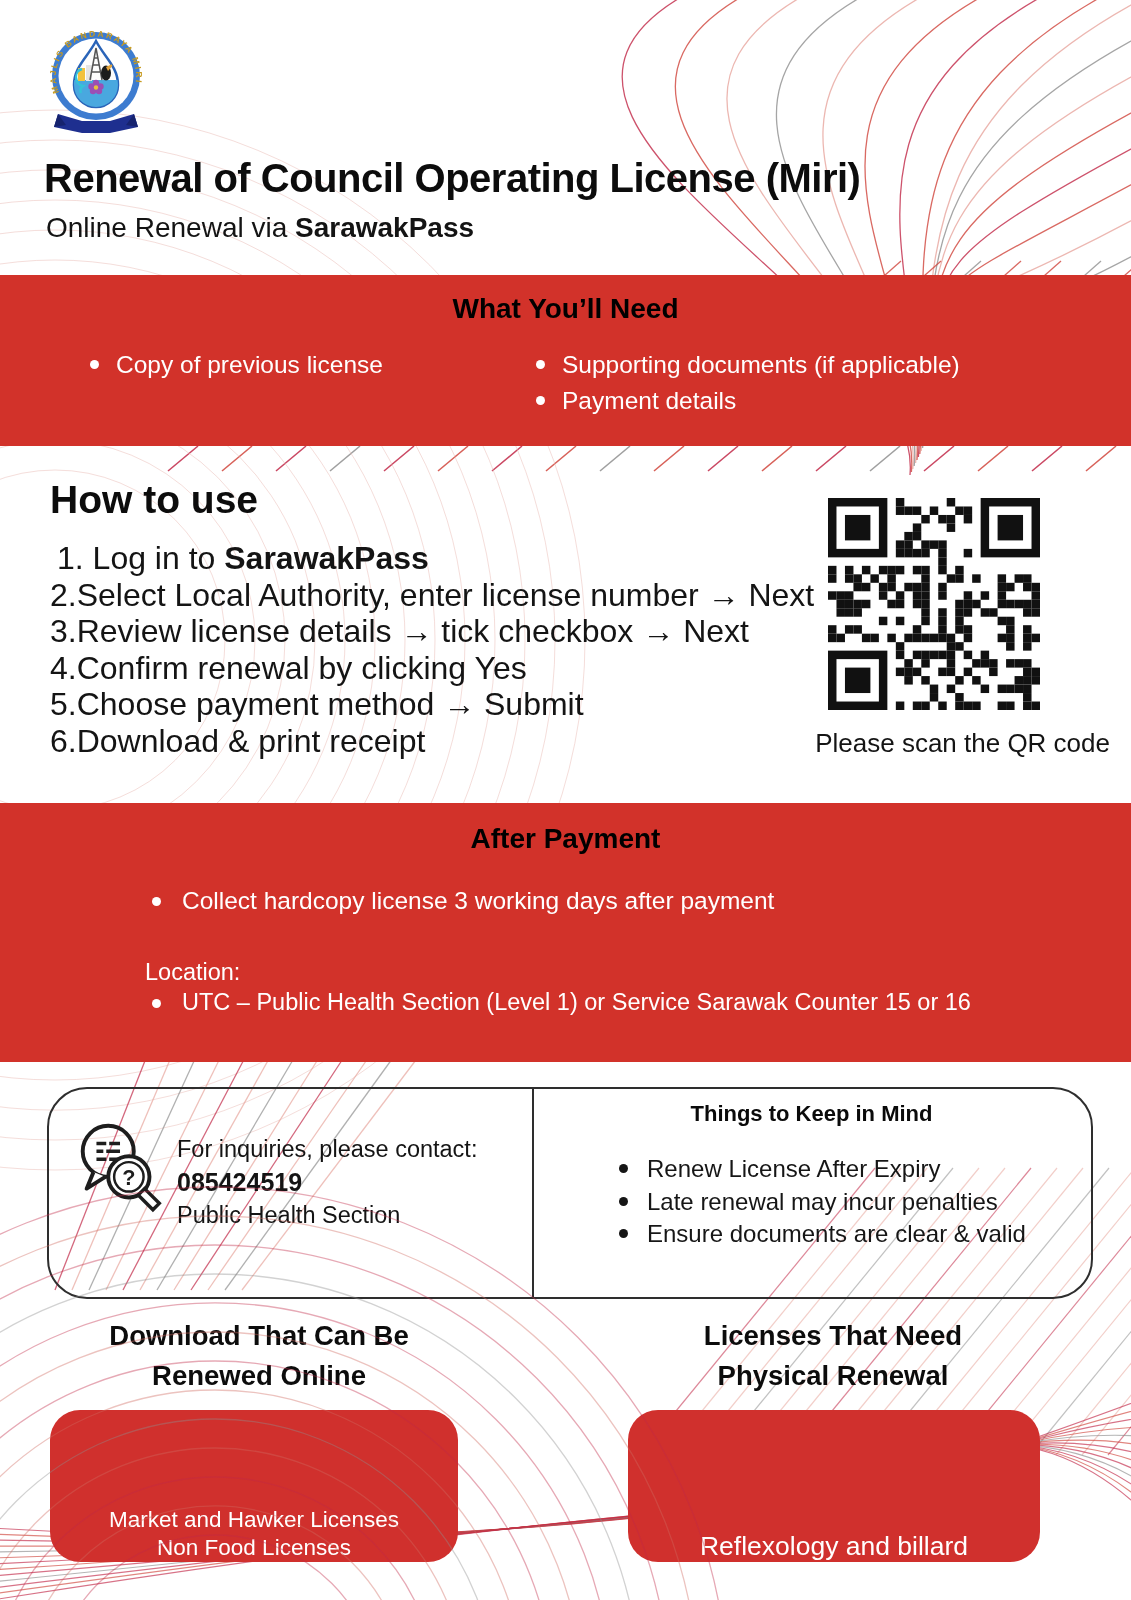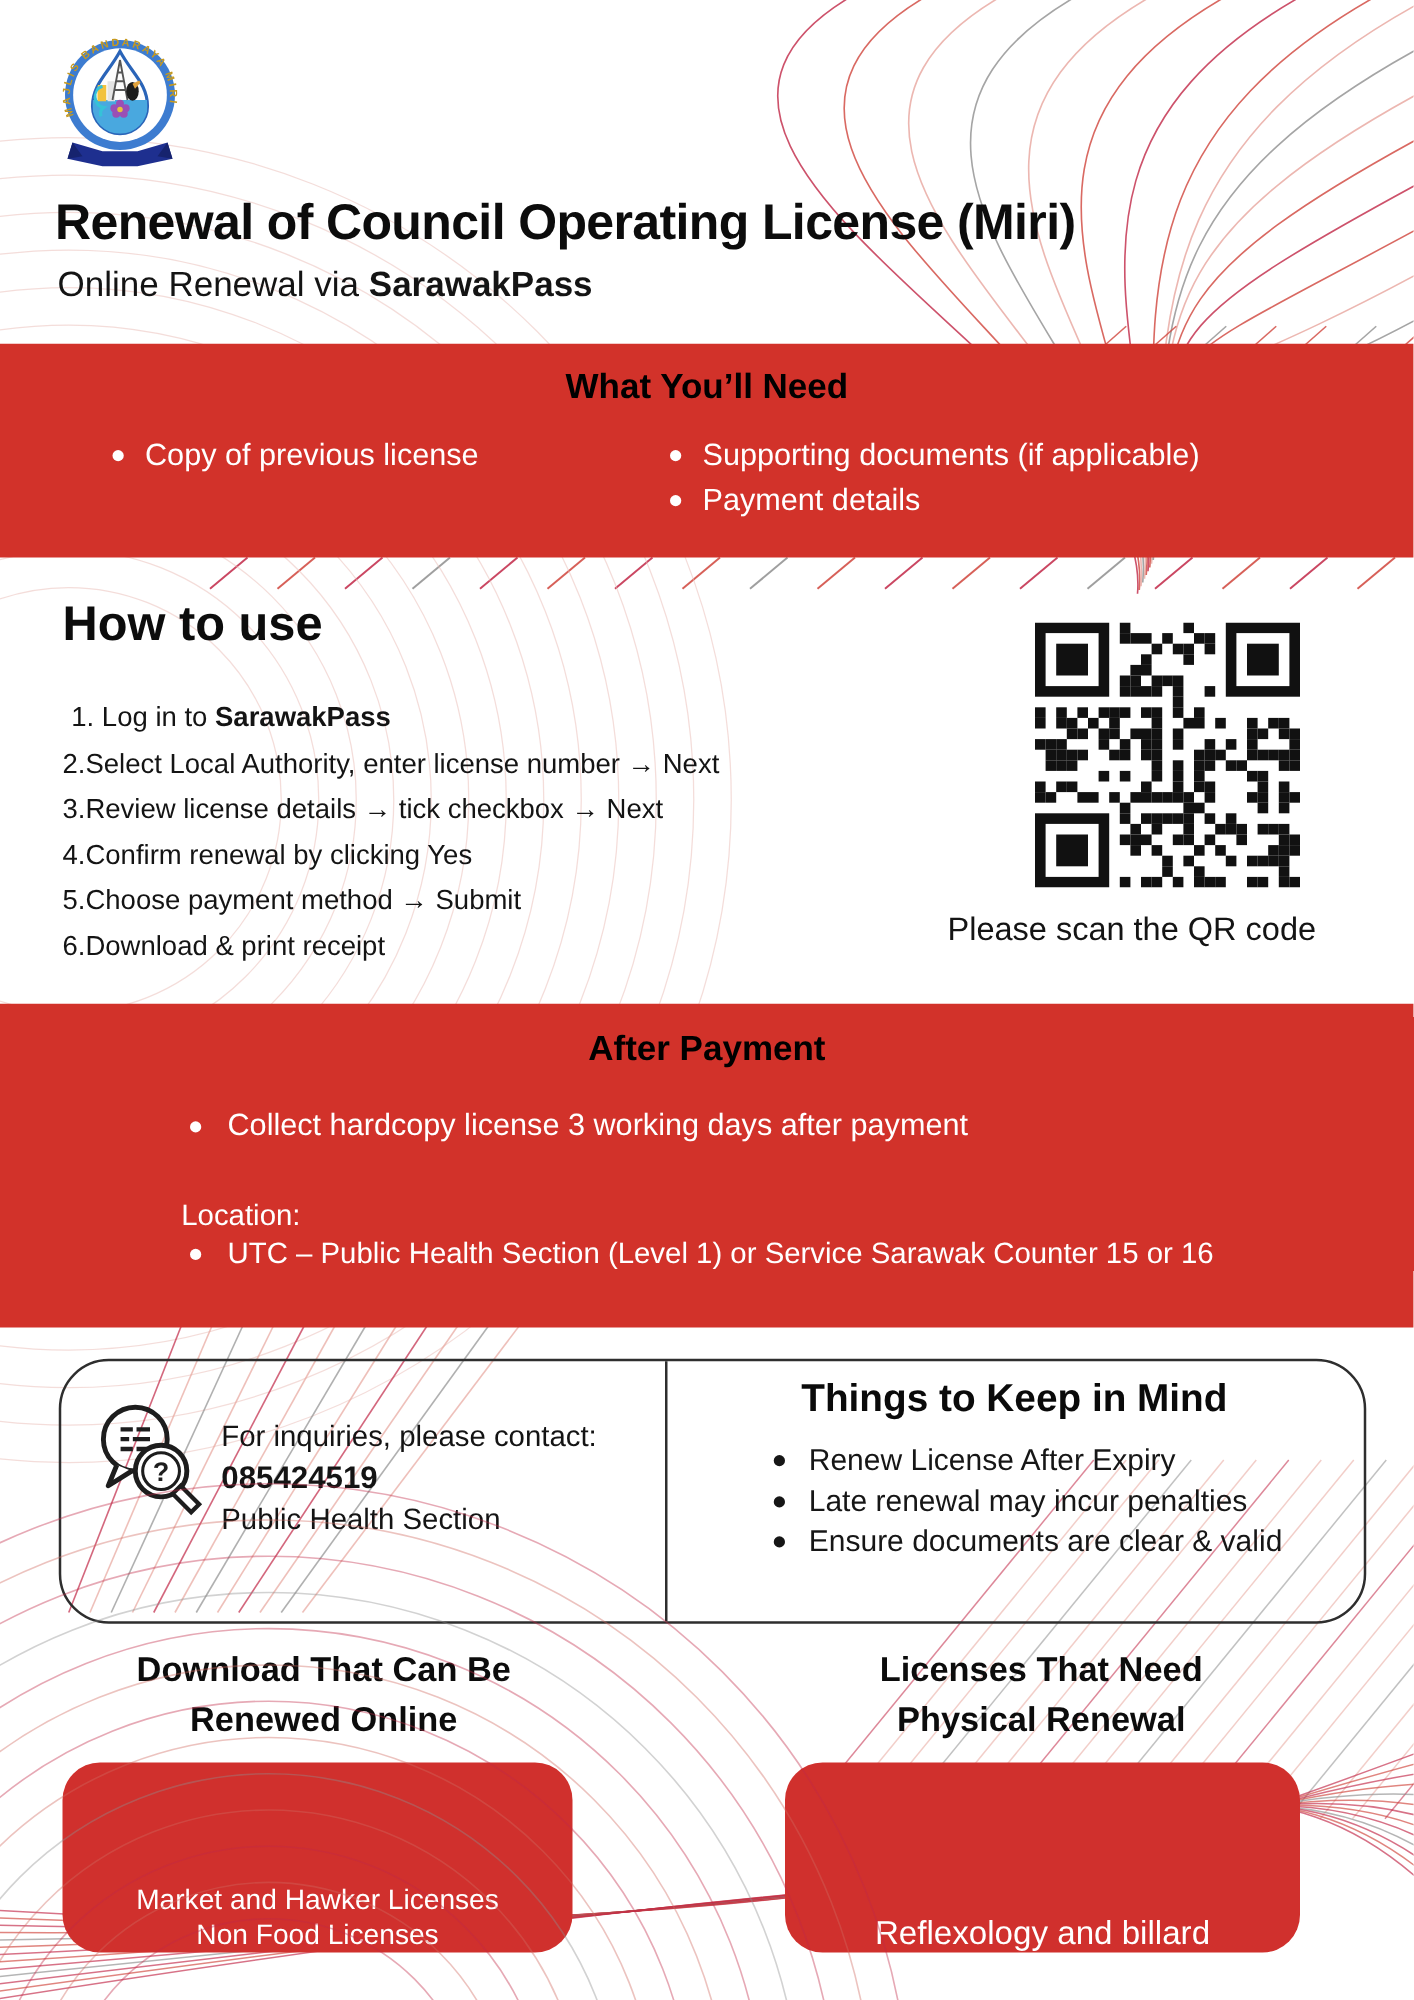--- a/index.html
+++ b/index.html
@@ -29,36 +29,36 @@
   .banner1 .col1{left:88px;top:72px;}
   .banner1 .col2{left:534px;top:72px;}
   .bullet-line{position:absolute;padding-left:32px;font-size:24.5px;}
   .bullet-line::before{content:"";position:absolute;left:2px;top:10px;width:9px;height:9px;border-radius:50%;background:currentColor;}
   .banner2 .bullet1{left:150px;top:84px;}
   .banner2 .loc-label{position:absolute;left:145px;top:156px;font-size:23.5px;}
   .banner2 .bullet2{left:150px;top:186px;font-size:23.5px;}
 
   
   .howto-title{left:50px;top:478px;font-size:39px;font-weight:700;color:#0c0c0c;margin:0;}
-  ol.steps{left:50px;top:556px;margin:0;padding:0;list-style:none;font-size:22px;color:#141414;}
+  ol.steps{left:50px;top:540px;margin:0;padding:0;list-style:none;font-size:32px;color:#141414;}
   ol.steps li{line-height:36.6px;}
   ol.steps li.first{padding-left:7px;}
   ol.steps b{font-weight:800;}
 
   
   .qr-wrap{left:828px;top:498px;width:212px;height:212px;background:#fff;}
-  .qr-caption{left:758px;top:728px;width:352px;text-align:left;font-size:26px;color:#141414;}
+  .qr-caption{left:758px;top:728px;width:352px;text-align:right;font-size:26px;color:#141414;}
 
   
   .info-box{left:47px;top:1087px;width:1042px;height:208px;border:2px solid #2e2e2e;border-radius:40px;background:transparent;}
   .info-divider{position:absolute;left:483px;top:0;bottom:0;width:2px;background:#2e2e2e;}
   .contact-icon{position:absolute;left:18px;top:26px;width:108px;height:108px;}
   .contact-text{position:absolute;left:128px;top:44px;font-size:23.5px;line-height:33px;color:#141414;}
   .contact-text .phone{font-weight:800;font-size:25px;}
-  .mind-title{position:absolute;left:483px;top:12px;width:559px;text-align:center;font-size:31px;font-weight:800;color:#0a0a0a;margin:0;}
+  .mind-title{position:absolute;left:483px;top:12px;width:559px;text-align:center;font-size:22px;font-weight:800;color:#0a0a0a;margin:0;}
   ul.mind{list-style:none;margin:0;padding:0;position:absolute;left:568px;top:64px;font-size:24px;color:#161616;}
   ul.mind li{position:relative;padding-left:30px;line-height:32.5px;}
   ul.mind li::before{content:"";position:absolute;left:2px;top:11px;width:9px;height:9px;border-radius:50%;background:currentColor;}
 
   
   .col-head{top:1316px;width:410px;text-align:center;font-size:27.5px;font-weight:800;line-height:40px;color:#0c0c0c;}
   .col-head.lft{left:54px;}
   .col-head.rgt{left:628px;}
   .red-box{top:1410px;height:152px;border-radius:30px;background:var(--boxred,#d0302d);color:#fff;
            display:flex;flex-direction:column;justify-content:flex-end;text-align:center;z-index:1;}

